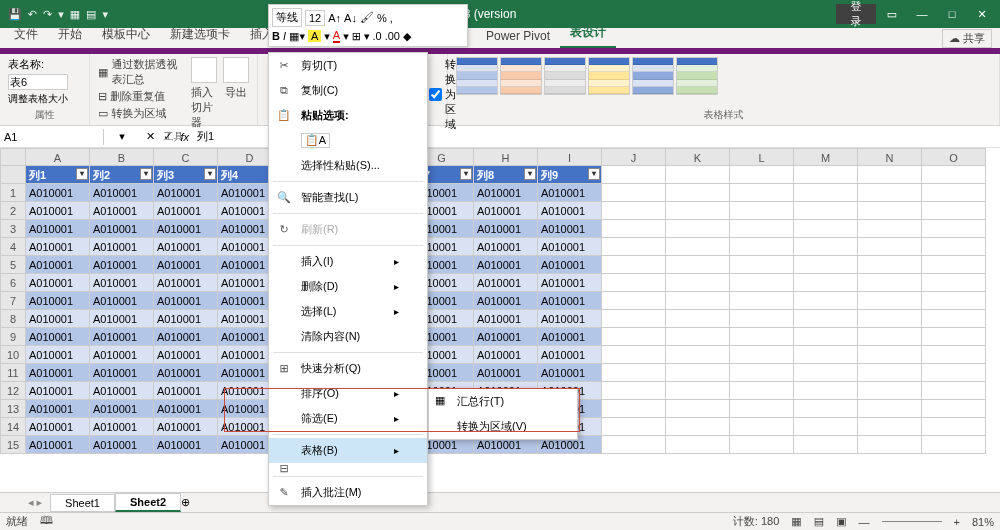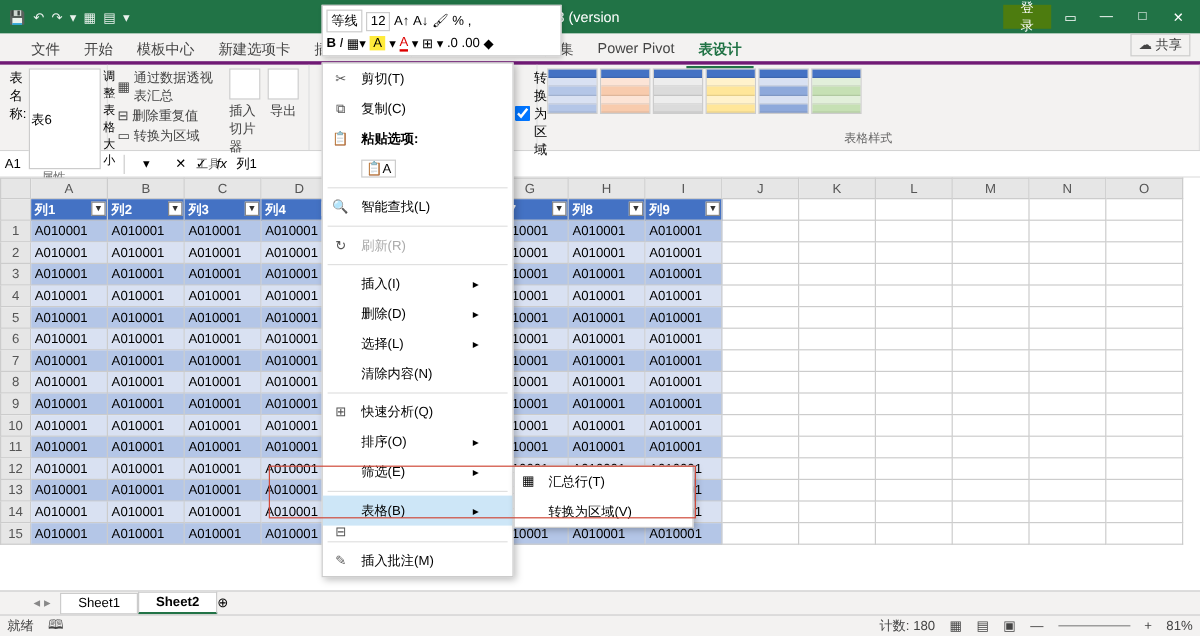--- a/index.html
+++ b/index.html
@@ -3,30 +3,30 @@
 <meta charset="utf-8">
 <style>
 *{margin:0;padding:0;box-sizing:border-box;font-family:"Microsoft YaHei",sans-serif;font-size:11px;}
 body{width:1000px;height:530px;background:#fff;position:relative;overflow:hidden;}
 .titlebar{height:28px;background:#217346;display:flex;align-items:center;color:#fff;padding:0 4px;}
 .titlebar .qat{display:flex;align-items:center;gap:6px;padding-left:4px;}
 .titlebar .qat span{opacity:.9;}
 .titlebar .title{flex:1;text-align:center;font-size:12px;}
 .titlebar .winbtns{display:flex;gap:2px;align-items:center;}
 .titlebar .winbtns div{width:28px;height:20px;display:flex;align-items:center;justify-content:center;}
-.titlebar .login{background:#4d7c0f;padding:2px 20px;font-size:11px;font-family:Liberation Mono, monospace;}
-.ribbon-tabs{height:26px;background:#f3f2f1;border-bottom:3px solid #701a75;display:flex;align-items:flex-start;padding-left:16px;}
+.titlebar .login{background:#404040;padding:2px 20px;font-size:11px;font-family:Liberation Mono, monospace;}
+.ribbon-tabs{height:26px;background:#f3f2f1;border-bottom:6px solid #701a75;display:flex;align-items:flex-end;padding-left:4px;}
 .ribbon-tabs .tab{padding:5px 10px;font-size:12px;color:#444;}
 .ribbon-tabs .tab.active{color:#217346;border-bottom:2px solid #217346;font-weight:bold;}
 .ribbon-tabs .share{margin-left:auto;margin-right:8px;font-size:11px;color:#444;border:1px solid #ccc;padding:1px 6px;}
 .ribbon{height:72px;background:#f3f2f1;border-bottom:1px solid #d4d4d4;display:flex;}
 .rgroup{border-right:1px solid #e0e0e0;padding:3px 8px;display:flex;flex-direction:column;justify-content:space-between;}
 .rgroup .glabel{text-align:center;font-size:10px;color:#666;margin-top:auto;}
 .rgroup .gcontent{display:flex;gap:6px;}
-.props{display:flex;gap:2px;font-size:11px;}
+.props{display:flex;flex-direction:column;gap:2px;font-size:11px;}
 .props input{width:60px;font-size:11px;border:1px solid #ccc;padding:1px;}
 .toollist{display:flex;flex-direction:column;gap:2px;font-size:11px;color:#444;}
 .toollist div{display:flex;align-items:center;gap:3px;}
 .checkgrid{display:grid;grid-template-columns:auto auto auto;gap:2px 14px;font-size:11px;}
 .checkgrid label{display:flex;align-items:center;gap:3px;}
 .styles{display:flex;gap:2px;}
 .style-swatch{width:42px;height:38px;border:1px solid #ccc;display:flex;flex-direction:column;}
 .style-swatch div{flex:1;border-bottom:1px solid rgba(0,0,0,.1);}
 .namebox-row{height:22px;background:#fff;border-bottom:1px solid #e0e0e0;display:flex;align-items:center;}
 .namebox{width:104px;border-right:1px solid #ccc;padding:2px 4px;font-size:11px;}
@@ -549,20 +549,23 @@
       <span>复制(C)</span>
     </div>
   <div class="mi">
       <span class="ico">📋</span>
       <b>粘贴选项:</b>
     </div>
   <div class="mi">
       <span class="ico"></span>
       <span style="border:1px solid #ccc;padding:0 3px">📋A</span>
     </div>
+  <div class="mi">
+      <span>选择性粘贴(S)...</span>
+    </div>
   <div class="sep"></div>
   <div class="mi">
       <span class="ico">🔍</span>
       <span>智能查找(L)</span>
     </div>
   <div class="sep"></div>
   <div class="mi" style="color:#aaa">
       <span class="ico">↻</span>
       <span>刷新(R)</span>
     </div>

